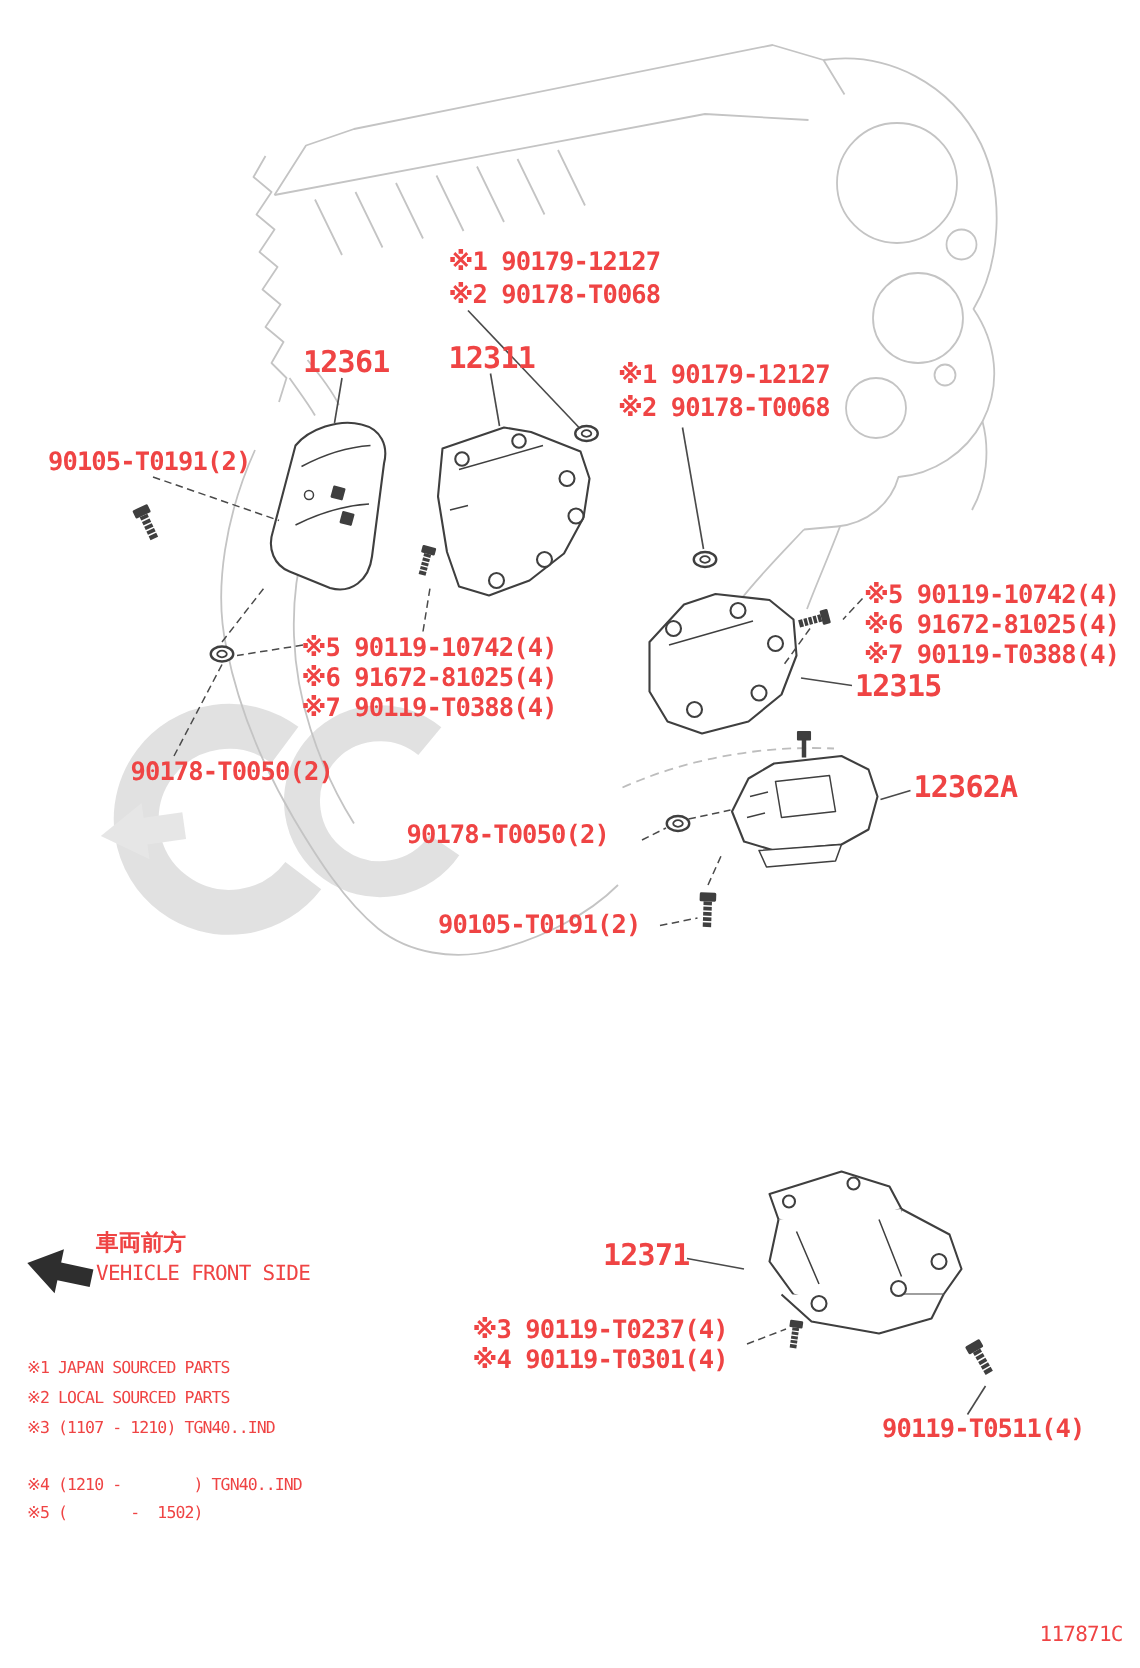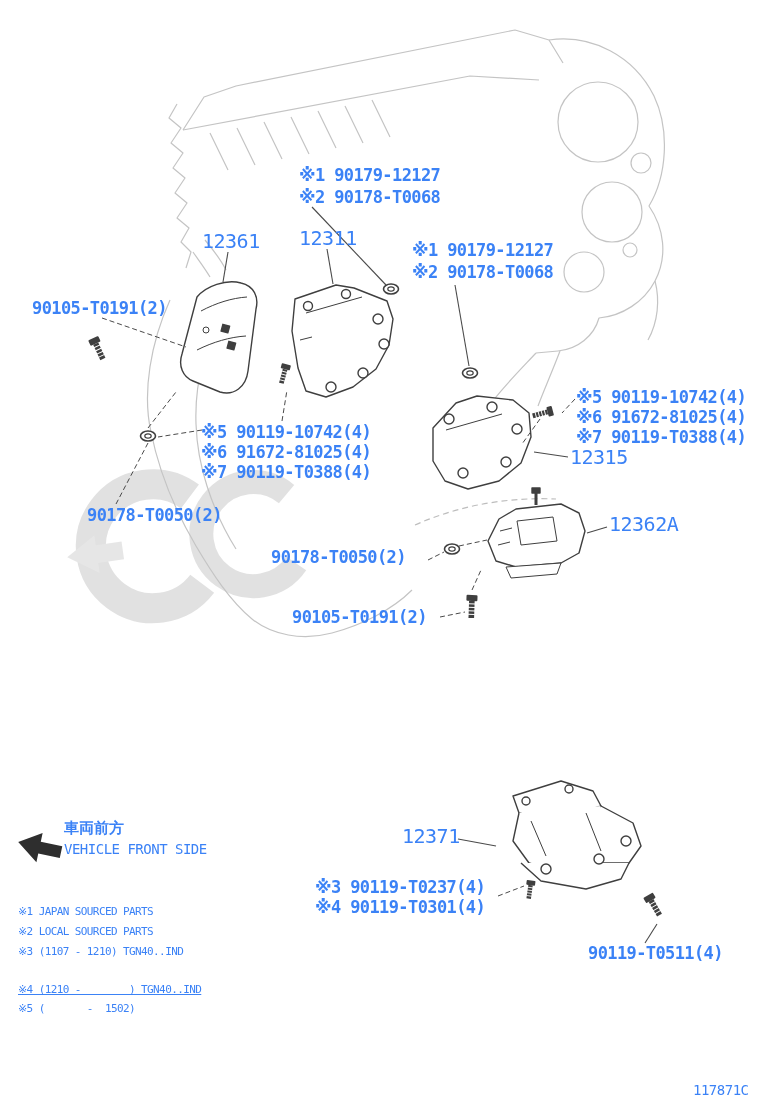--- a/index.html
+++ b/index.html
@@ -1,25 +1,25 @@
 <!DOCTYPE html>
 <html><head>
 <meta charset="utf-8">
 <style>
   * { margin:0; padding:0; box-sizing:border-box; }
   html,body { background:#ffffff; }
   .page {
     position:relative; width:760px; height:1112px; background:#ffffff;
     overflow:hidden; font-family:"DejaVu Sans Mono","DejaVu Sans",monospace;
-    color:#3b82f6;
+    color:#ef4444;
   }
   .art { position:absolute; left:0; top:0; }
   .lbl { position:absolute; white-space:pre; line-height:1.15; }
   .callout { font-size:17px; font-weight:bold; letter-spacing:-0.6px; }
-  .part-id { font-size:20px; font-weight:normal; letter-spacing:-0.5px; }
+  .part-id { font-size:20px; font-weight:bold; letter-spacing:-0.5px; }
   .legend-line { font-size:11px; letter-spacing:-0.6px; }
   .small { font-size:14px; letter-spacing:-0.5px; }
   .jp { font-size:15px; font-weight:bold; }
 </style>
 </head>
 <body>
 
 <div class="page">
 
   <svg class="art" width="760" height="1112" viewBox="0 0 760 1112">
@@ -188,18 +188,18 @@
   <div class="lbl callout" style="left:315px; top:898px;">※4 90119-T0301(4)</div>
 
   <div class="lbl callout" style="left:588px; top:944px;">90119-T0511(4)</div>
 
   <div class="lbl jp" style="left:64px; top:820px;">車両前方</div>
   <div class="lbl small" style="left:64px; top:841px;">VEHICLE FRONT SIDE</div>
 
   <div class="lbl legend-line" style="left:18px; top:906px;">※1 JAPAN SOURCED PARTS</div>
   <div class="lbl legend-line" style="left:18px; top:926px;">※2 LOCAL SOURCED PARTS</div>
   <div class="lbl legend-line" style="left:18px; top:946px;">※3 (1107 - 1210) TGN40..IND</div>
-  <div class="lbl legend-line" style="left:18px; top:984px;text-decoration:underline;">※4 (1210 -        ) TGN40..IND</div>
+  <div class="lbl legend-line" style="left:18px; top:984px;">※4 (1210 -        ) TGN40..IND</div>
   <div class="lbl legend-line" style="left:18px; top:1003px;">※5 (       -  1502)</div>
 
   <div class="lbl small" style="left:693px; top:1082px;">117871C</div>
 
 </div>
 
 </body></html>

